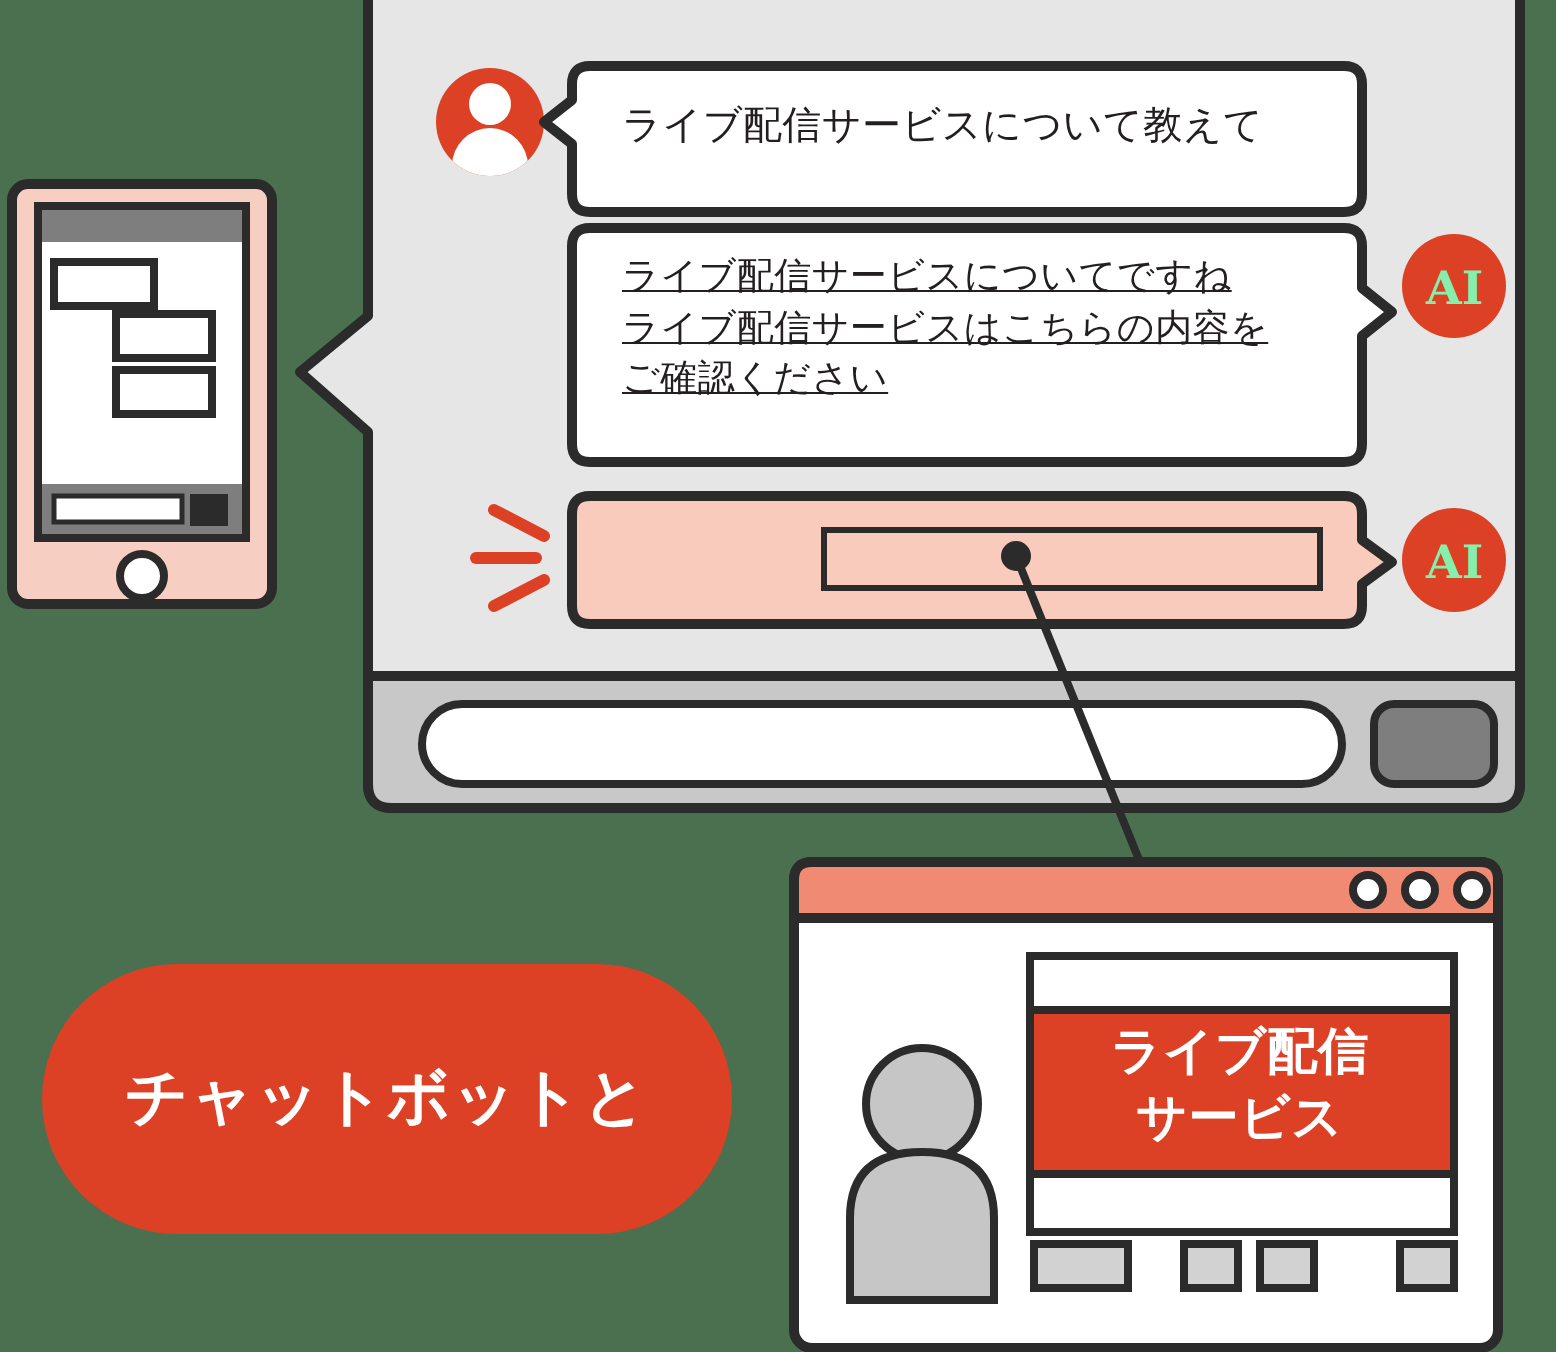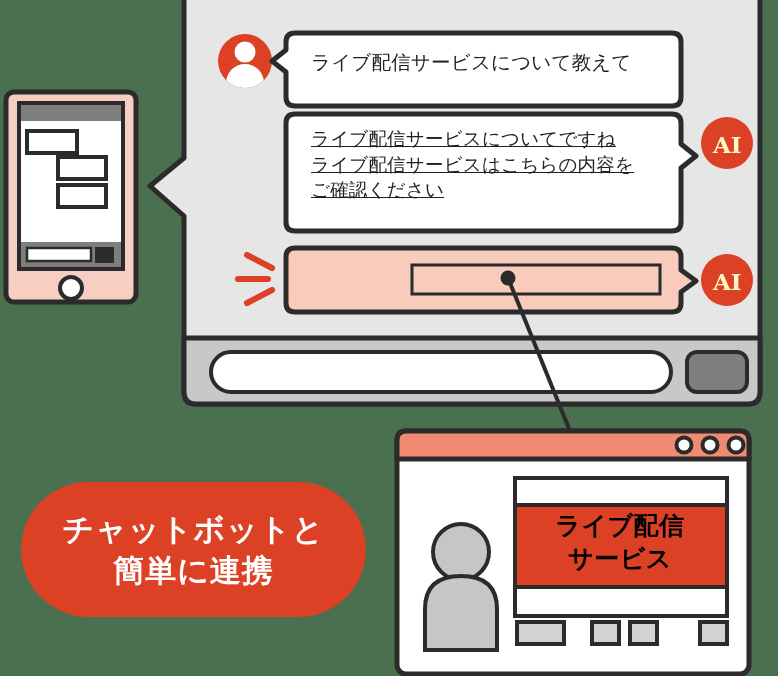--- a/index.html
+++ b/index.html
@@ -51,21 +51,21 @@
   }
   #https-label {
     left: 311px;
     top: 263px;
     font-family: "DejaVu Sans Mono", "Liberation Mono", monospace;
     font-size: 20px;
     letter-spacing: -0.3px;
   }
   .ai-badge-label {
     position: absolute;
-    color: #fef9c3;
+    color: #86efac;
     font-family: "DejaVu Serif", "Liberation Serif", serif;
     font-size: 23px;
     font-weight: 700;
     letter-spacing: 0px;
     user-select: none;
   }
   #ai-badge-label-1 { left: 713px; top: 131px; }
   #ai-badge-label-2 { left: 713px; top: 268px; }
 
   
@@ -93,21 +93,21 @@
     user-select: none;
   }
 
   
   #hero-text {
     position: absolute;
     left: 514px;
     top: 509px;
     width: 212px;
     text-align: center;
-    color: #000000;
+    color: #ffffff;
     font-family: "DejaVu Sans", "Liberation Sans", sans-serif;
     font-size: 25px;
     font-weight: 700;
     line-height: 33px;
     letter-spacing: 0.5px;
     white-space: pre-line;
     user-select: none;
   }
 </style>
 </head>
@@ -260,16 +260,15 @@
 
   <div class="ai-badge-label" id="ai-badge-label-1">AI</div>
 
   <div class="ai-badge-label" id="ai-badge-label-2">AI</div>
 
   <div id="hero-text">ライブ配信
 サービス</div>
 
   <div id="cta-pill">
     <div class="cta-line">チャットボットと</div>
-    <div class="cta-line">簡単に連携</div>
   </div>
 
 </div>
 
 </body></html>

